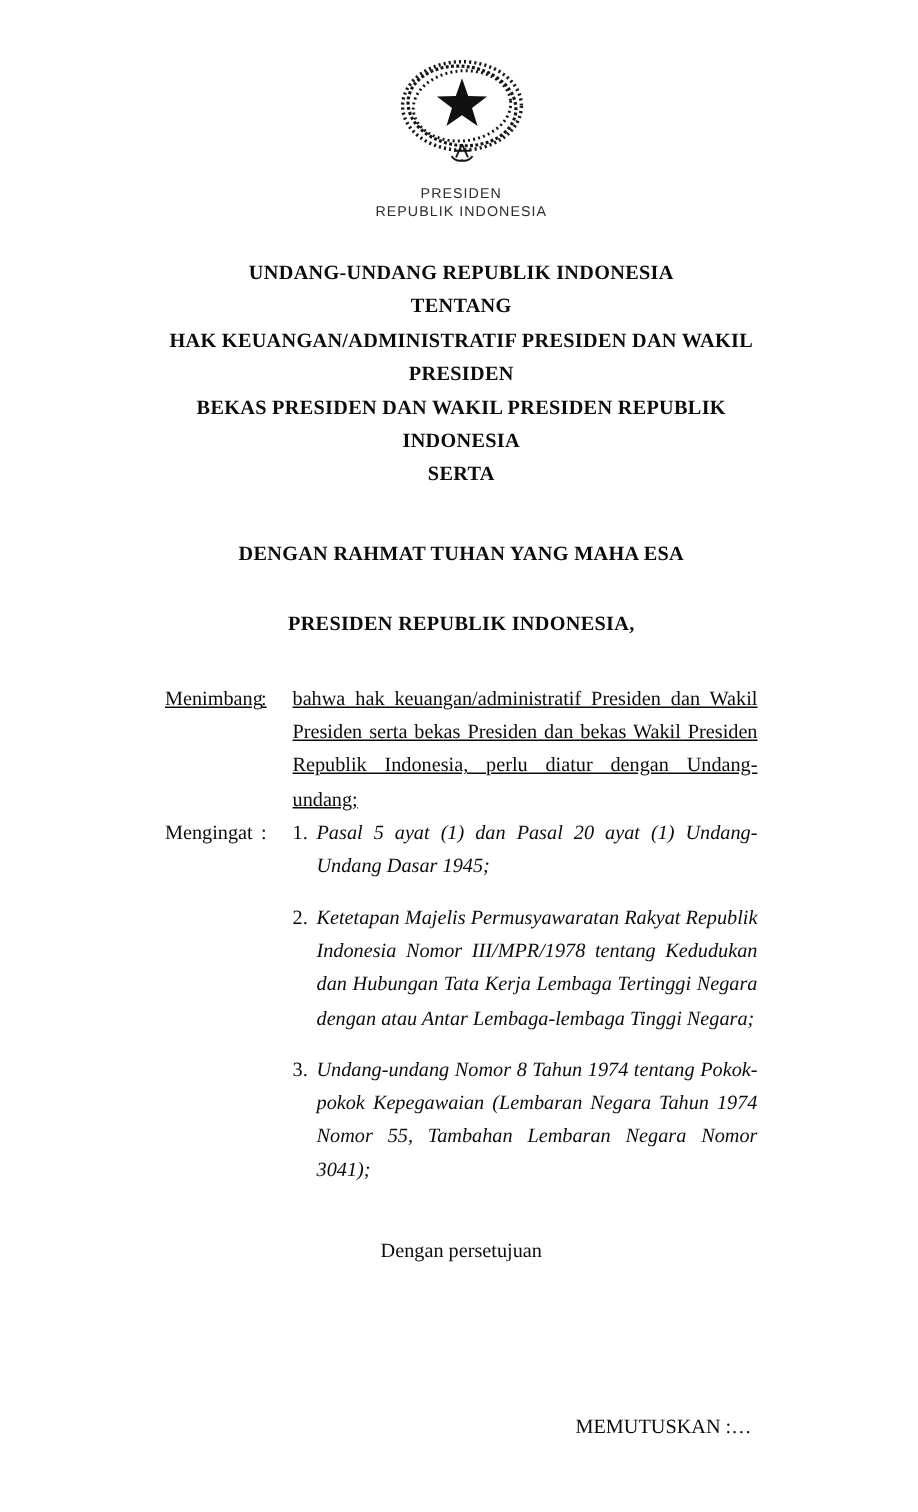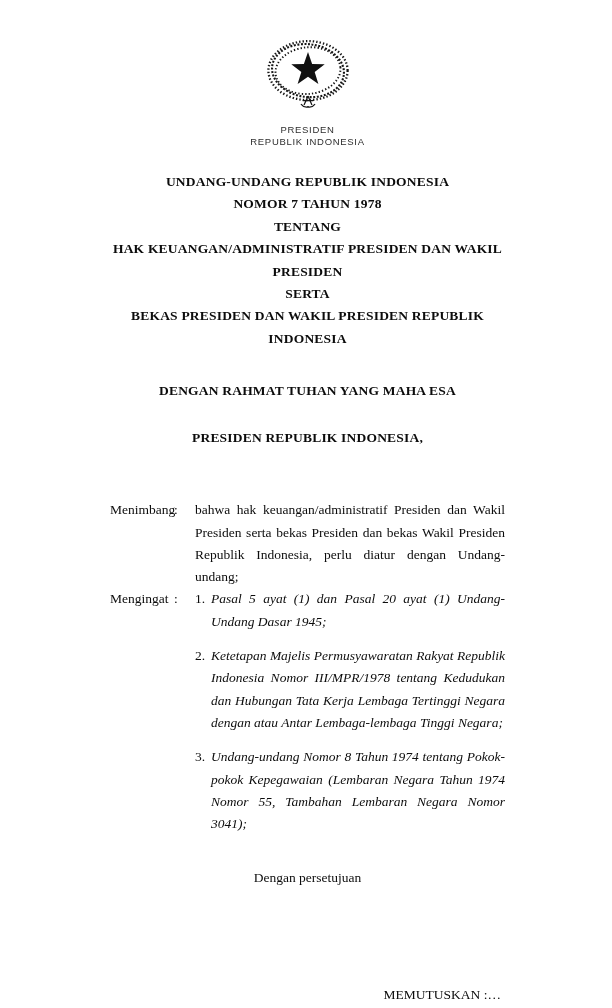--- a/index.html
+++ b/index.html
@@ -35,21 +35,21 @@
   }
   .center-line {
     text-align:center;
     font-weight:bold;
     line-height:22px;
     letter-spacing:0.2px;
   }
   .invocation { margin-top:30px; }
   .authority  { margin-top:25px; }
   .clause { display:flex; align-items:flex-start; line-height:22.3px; }
-  .clause-menimbang { margin-top:50px; }
+  .clause-menimbang { margin-top:28px;text-decoration:underline; }
   .clause-mengingat { }
   .clause-label { width:64px; flex:0 0 64px; }
   .clause-colon { width:21px; flex:0 0 21px; text-align:left; }
   .clause-body  { flex:1; text-align:justify; }
   .numbered-item { display:flex; align-items:flex-start; }
   .numbered-item + .numbered-item { margin-top:12px; }
   .item-number { width:16px; flex:0 0 16px; }
   .item-text { flex:1; text-align:justify;font-style:italic; }
   .approval-block { margin-top:32px; text-align:center; line-height:22px; }
   .decision-line { margin-top:95px; text-align:right; padding-right:4px; line-height:22px; }
@@ -74,25 +74,24 @@
     </svg>
   </div>
 
   <div class="letterhead">
     <div>PRESIDEN</div>
     <div>REPUBLIK INDONESIA</div>
   </div>
 
   <div class="title-block">
     <div>UNDANG-UNDANG REPUBLIK INDONESIA</div>
-    <div>NOMOR 7 TAHUN 1978</div>
     <div>TENTANG</div>
     <div>HAK KEUANGAN/ADMINISTRATIF PRESIDEN DAN WAKIL PRESIDEN</div>
+    <div>BEKAS PRESIDEN DAN WAKIL PRESIDEN REPUBLIK INDONESIA</div>
     <div>SERTA</div>
-    <div>BEKAS PRESIDEN DAN WAKIL PRESIDEN REPUBLIK INDONESIA</div>
   </div>
 
   <div class="center-line invocation">DENGAN RAHMAT TUHAN YANG MAHA ESA</div>
   <div class="center-line authority">PRESIDEN REPUBLIK INDONESIA,</div>
 
   <div class="clause clause-menimbang">
     <div class="clause-label">Menimbang</div>
     <div class="clause-colon">:</div>
     <div class="clause-body">bahwa hak keuangan/administratif Presiden dan Wakil Presiden serta bekas Presiden dan bekas Wakil Presiden Republik Indonesia, perlu diatur dengan Undang-undang;</div>
   </div>

